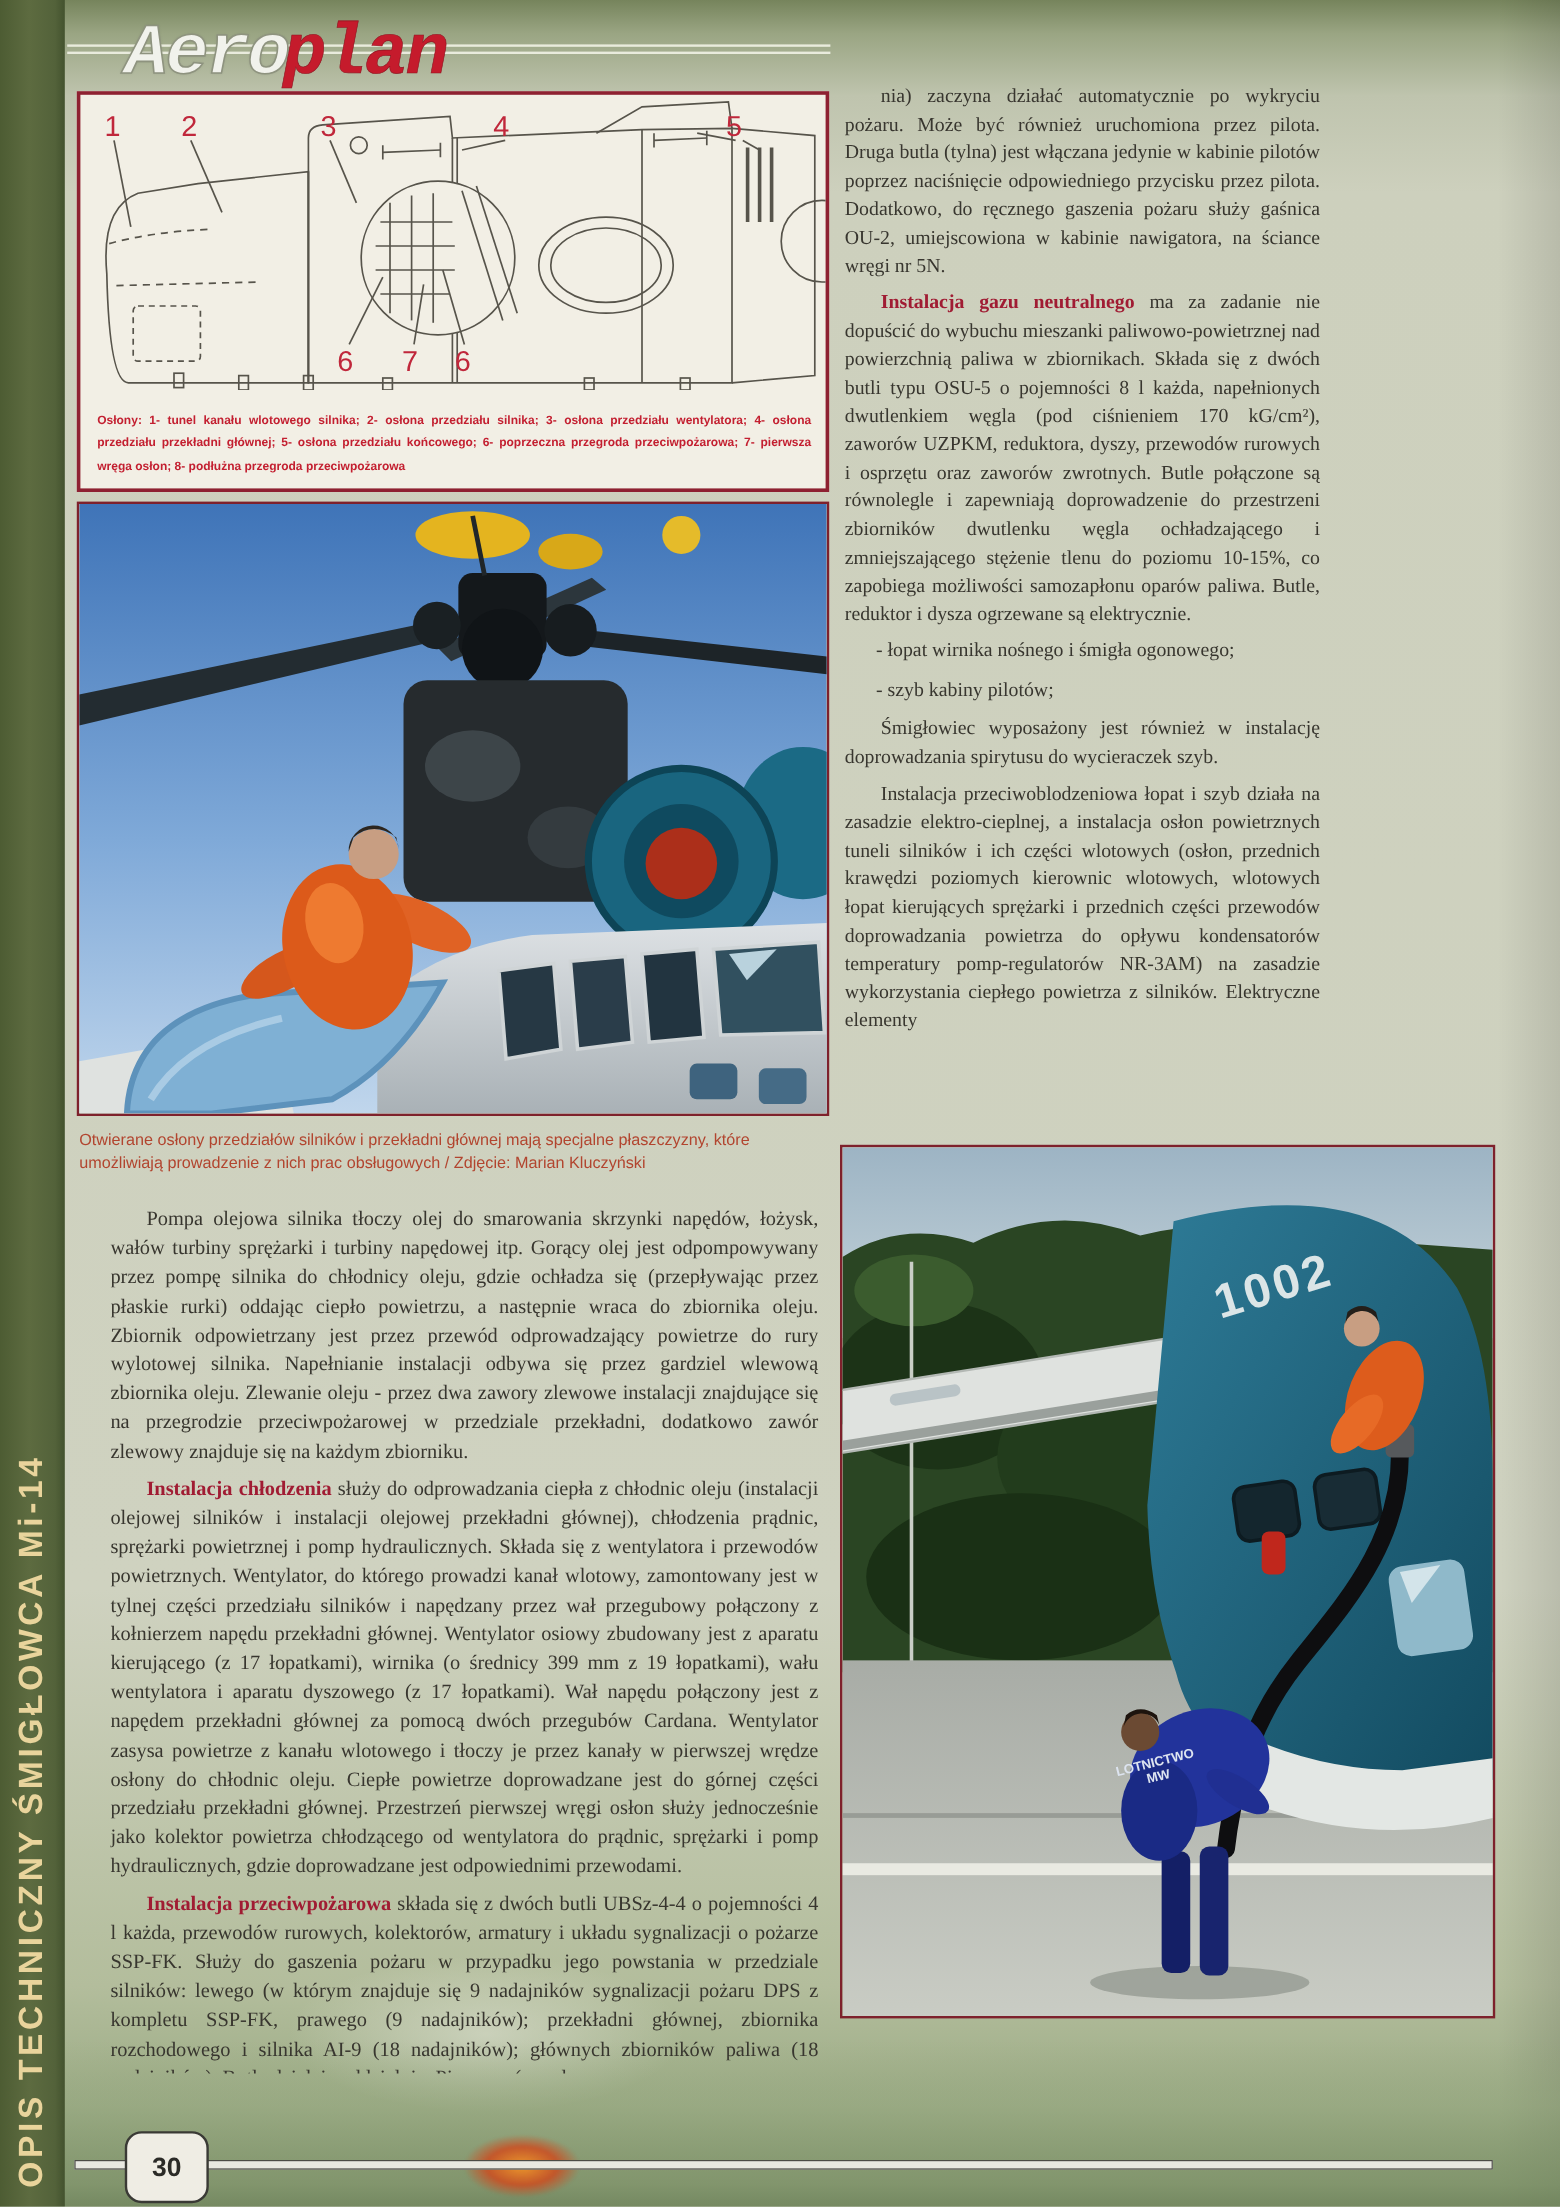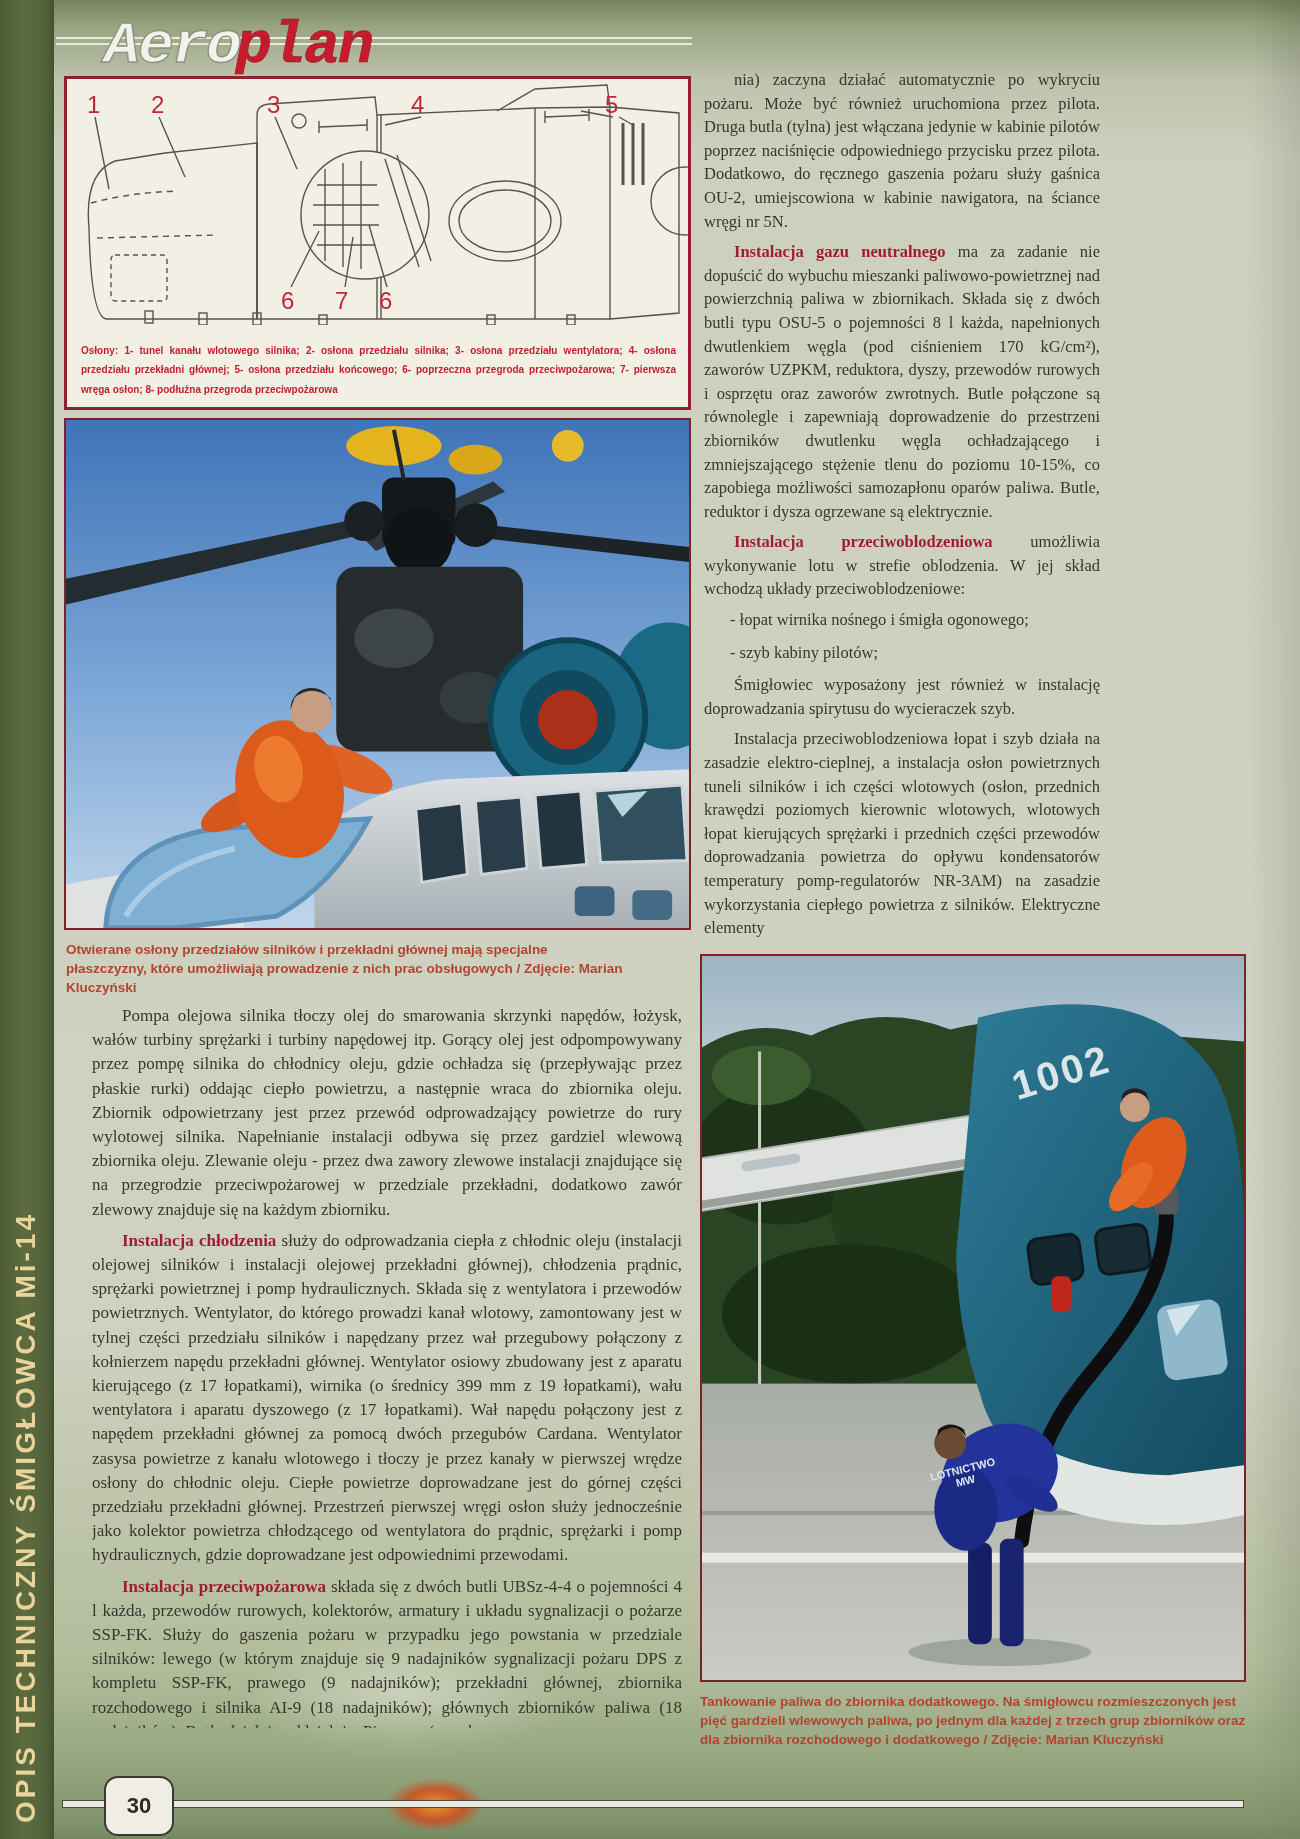--- a/index.html
+++ b/index.html
@@ -25,21 +25,21 @@
   .diagram-box{position:absolute;left:64px;top:76px;width:627px;height:334px;background:#f2efe5;
     border:3px solid #8e2131;box-sizing:border-box;z-index:2;}
   .diagram-art{position:absolute;left:0;top:2px;width:621px;height:244px;}
   .diagram-caption{position:absolute;left:14px;right:12px;bottom:8px;font-family:"Liberation Sans",sans-serif;
     font-size:10px;line-height:19.5px;font-weight:bold;color:#c31f30;text-align:justify;}
   
   .photo{position:absolute;border:2px solid #7e212c;box-sizing:border-box;overflow:hidden;z-index:2;}
   .photo1{left:64px;top:418px;width:627px;height:512px;}
   .photo2{left:700px;top:954px;width:546px;height:728px;}
   .photo svg{display:block;width:100%;height:100%;}
-  .photo-caption{position:absolute;font-family:"Liberation Sans",sans-serif;font-weight:bold;
+  .photo-caption{position:absolute;font-family:"Liberation Sans",sans-serif;font-weight:normal;
     color:#b2452f;z-index:2;}
   .caption1{left:66px;top:940px;width:560px;font-size:13.5px;line-height:19px;}
   .caption2{left:700px;top:1692px;width:548px;font-size:13.5px;line-height:19px;}
   
   .col{position:absolute;z-index:3;color:#38362f;text-align:justify;hyphens:auto;}
   .right-col{left:704px;top:68px;width:396px;height:880px;overflow:hidden;
     font-size:16.5px;line-height:23.6px;}
   .left-col{left:92px;top:1004px;width:590px;height:724px;overflow:hidden;
     font-size:17px;line-height:24.2px;}
   .col p{margin:0 0 7px;text-indent:30px;}
@@ -212,21 +212,20 @@
       <ellipse cx="214" cy="352" rx="24" ry="34" fill="#ee7a30" transform="rotate(-12 214 352)"></ellipse>
       <circle cx="247" cy="294" r="21" fill="#c89e82"></circle>
       <path d="M226,292 A21,21 0 0 1 268,290 L266,280 Q247,266 230,280 Z" fill="#2c2620"></path>
     </svg>
   </div>
   <div class="photo-caption caption1">Otwierane osłony przedziałów silników i przekładni głównej mają specjalne płaszczyzny, które umożliwiają prowadzenie z nich prac obsługowych / Zdjęcie: Marian Kluczyński</div>
 
   <div class="col right-col">
     <p>nia) zaczyna działać automatycznie po wykryciu pożaru. Może być również uruchomiona przez pilota. Druga butla (tylna) jest włączana jedynie w kabinie pilotów poprzez naciśnięcie odpowiedniego przycisku przez pilota. Dodatkowo, do ręcznego gaszenia pożaru służy gaśnica OU-2, umiejscowiona w kabinie nawigatora, na ściance wręgi nr 5N.</p>
     <p><span class="lead">Instalacja gazu neutralnego</span><span> ma za zadanie nie dopuścić do wybuchu mieszanki paliwowo-powietrznej nad powierzchnią paliwa w zbiornikach. Składa się z dwóch butli typu OSU-5 o pojemności 8 l każda, napełnionych dwutlenkiem węgla (pod ciśnieniem 170 kG/cm²), zaworów UZPKM, reduktora, dyszy, przewodów rurowych i osprzętu oraz zaworów zwrotnych. Butle połączone są równolegle i zapewniają doprowadzenie do przestrzeni zbiorników dwutlenku węgla ochładzającego i zmniejszającego stężenie tlenu do poziomu 10-15%, co zapobiega możliwości samozapłonu oparów paliwa. Butle, reduktor i dysza ogrzewane są elektrycznie.</span></p>
-    <p><span class="lead">Instalacja przeciwoblodzeniowa</span><span> umożliwia wykonywanie lotu w strefie oblodzenia. W jej skład wchodzą układy przeciwoblodzeniowe:</span></p>
     <p class="list-item">- łopat wirnika nośnego i śmigła ogonowego;</p>
     <p class="list-item">- szyb kabiny pilotów;</p>
     <p>Śmigłowiec wyposażony jest również w instalację doprowadzania spirytusu do wycieraczek szyb.</p>
     <p>Instalacja przeciwoblodzeniowa łopat i szyb działa na zasadzie elektro-cieplnej, a instalacja osłon powietrznych tuneli silników i ich części wlotowych (osłon, przednich krawędzi poziomych kierownic wlotowych, wlotowych łopat kierujących sprężarki i przednich części przewodów doprowadzania powietrza do opływu kondensatorów temperatury pomp-regulatorów NR-3AM) na zasadzie wykorzystania ciepłego powietrza z silników. Elektryczne elementy</p>
   </div>
 
   <div class="col left-col">
     <p>Pompa olejowa silnika tłoczy olej do smarowania skrzynki napędów, łożysk, wałów turbiny sprężarki i turbiny napędowej itp. Gorący olej jest odpompowywany przez pompę silnika do chłodnicy oleju, gdzie ochładza się (przepływając przez płaskie rurki) oddając ciepło powietrzu, a następnie wraca do zbiornika oleju. Zbiornik odpowietrzany jest przez przewód odprowadzający powietrze do rury wylotowej silnika. Napełnianie instalacji odbywa się przez gardziel wlewową zbiornika oleju. Zlewanie oleju - przez dwa zawory zlewowe instalacji znajdujące się na przegrodzie przeciwpożarowej w przedziale przekładni, dodatkowo zawór zlewowy znajduje się na każdym zbiorniku.</p>
     <p><span class="lead">Instalacja chłodzenia</span><span> służy do odprowadzania ciepła z chłodnic oleju (instalacji olejowej silników i instalacji olejowej przekładni głównej), chłodzenia prądnic, sprężarki powietrznej i pomp hydraulicznych. Składa się z wentylatora i przewodów powietrznych. Wentylator, do którego prowadzi kanał wlotowy, zamontowany jest w tylnej części przedziału silników i napędzany przez wał przegubowy połączony z kołnierzem napędu przekładni głównej. Wentylator osiowy zbudowany jest z aparatu kierującego (z 17 łopatkami), wirnika (o średnicy 399 mm z 19 łopatkami), wału wentylatora i aparatu dyszowego (z 17 łopatkami). Wał napędu połączony jest z napędem przekładni głównej za pomocą dwóch przegubów Cardana. Wentylator zasysa powietrze z kanału wlotowego i tłoczy je przez kanały w pierwszej wrędze osłony do chłodnic oleju. Ciepłe powietrze doprowadzane jest do górnej części przedziału przekładni głównej. Przestrzeń pierwszej wręgi osłon służy jednocześnie jako kolektor powietrza chłodzącego od wentylatora do prądnic, sprężarki i pomp hydraulicznych, gdzie doprowadzane jest odpowiednimi przewodami.</span></p>
     <p><span class="lead">Instalacja przeciwpożarowa</span><span> składa się z dwóch butli UBSz-4-4 o pojemności 4 l każda, przewodów rurowych, kolektorów, armatury i układu sygnalizacji o pożarze SSP-FK. Służy do gaszenia pożaru w przypadku jego powstania w przedziale silników: lewego (w którym znajduje się 9 nadajników sygnalizacji pożaru DPS z kompletu SSP-FK, prawego (9 nadajników); przekładni głównej, zbiornika rozchodowego i silnika AI-9 (18 nadajników); głównych zbiorników paliwa (18 nadajników). Butle działają oddzielnie. Pierwsza (przed-</span></p>
@@ -289,21 +288,20 @@
       <rect x="300" y="586" width="24" height="108" rx="8" fill="#18246e"></rect>
       <ellipse cx="300" cy="520" rx="60" ry="48" fill="#22339b" transform="rotate(-22 300 520)"></ellipse>
       <ellipse cx="266" cy="556" rx="32" ry="42" fill="#1a2a85"></ellipse>
       <ellipse cx="332" cy="540" rx="30" ry="12" fill="#202f92" transform="rotate(32 332 540)"></ellipse>
       <circle cx="250" cy="490" r="16" fill="#6b4a33"></circle>
       <path d="M236,486 A16,16 0 0 1 266,484 L264,476 Q250,466 238,476 Z" fill="#1d140e"></path>
     </svg>
     <div class="heli-number">1002</div>
     <div class="overalls-text">LOTNICTWO MW</div>
   </div>
-  <div class="photo-caption caption2">Tankowanie paliwa do zbiornika dodatkowego. Na śmigłowcu rozmieszczonych jest pięć gardzieli wlewowych paliwa, po jednym dla każdej z trzech grup zbiorników oraz dla zbiornika rozchodowego i dodatkowego / Zdjęcie: Marian Kluczyński</div>
 
   <div class="smoke"></div>
   <div class="bottom-strip"></div>
   <div class="flame"></div>
   <div class="footer-bar"></div>
   <div class="page-num">30</div>
 
 </div>
 
 </body></html>

